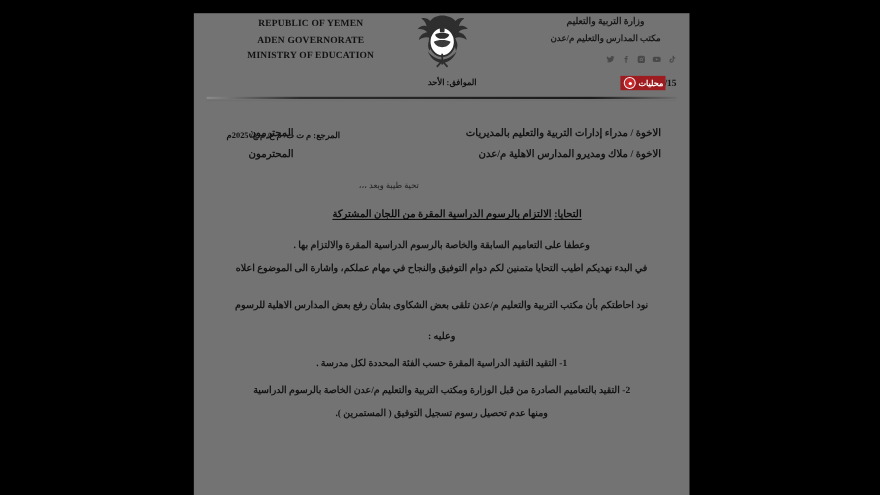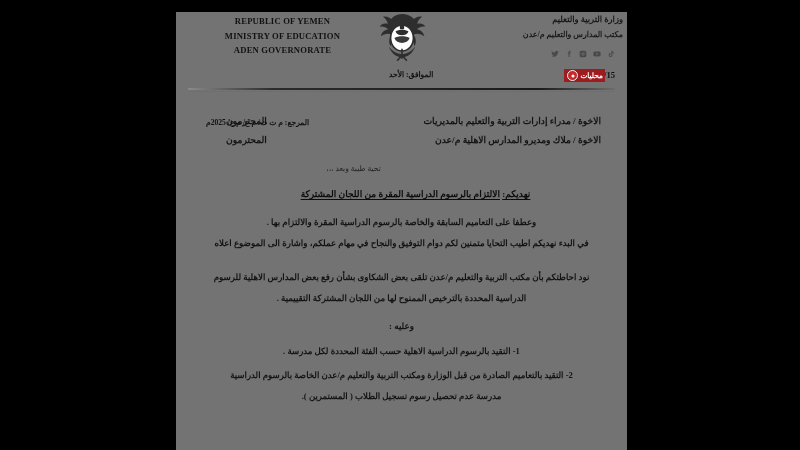--- a/index.html
+++ b/index.html
@@ -57,21 +57,21 @@
     font-size: 8.6px;
     line-height: 14.5px;
     letter-spacing: .2px;
     color: #111;
   }
   .hdr-right-ar {
     position: absolute;
     right: 4px;
     top: 0px;
     width: 145px;
-    text-align: right;
+    text-align: center;
     direction: rtl;
     font-weight: bold;
     font-size: 8.4px;
     line-height: 15px;
     color: #1a1a1a;
   }
   .hdr-right-ar .l2 { font-size: 7.9px; }
 
   
   .emblem {
@@ -304,22 +304,22 @@
 
   <div class="letterbox left"></div>
   <div class="letterbox right"></div>
 
   <div id="page">
 
     <div class="header">
 
       <div class="hdr-left-en">
         <div>REPUBLIC OF YEMEN</div>
+        <div>ADEN GOVERNORATE</div>
         <div>MINISTRY OF EDUCATION</div>
-        <div>ADEN GOVERNORATE</div>
       </div>
 
       <div class="emblem">
         <svg viewBox="0 0 100 92" xmlns="http://www.w3.org/2000/svg" aria-hidden="true">
           <g fill="#2e2e2e">
             <path d="M50 2 C41 2 34 6 30 11 C26 7 20 5 15 7 C20 10 23 15 24 20 C18 18 12 20 9 25 C15 24 21 26 25 30 C18 31 12 36 11 43 C17 38 25 37 31 40 C26 46 25 54 29 61 C30 53 34 47 40 44 C39 52 42 60 49 65 C46 57 47 49 51 43 C55 49 56 57 53 65 C60 60 63 52 62 44 C68 47 72 53 73 61 C77 54 76 46 71 40 C77 37 85 38 91 43 C90 36 84 31 77 30 C81 26 87 24 93 25 C90 20 84 18 78 20 C79 15 82 10 87 7 C82 5 76 7 72 11 C68 6 59 2 50 2 Z"></path>
             <ellipse cx="50" cy="46" rx="21" ry="24" fill="#ffffff" stroke="#2e2e2e" stroke-width="3"></ellipse>
             <path d="M38 34 C44 30 56 30 62 34 C60 39 55 41 50 41 C45 41 40 39 38 34 Z"></path>
             <path d="M36 46 C42 42 58 42 64 46 C62 52 56 55 50 55 C44 55 38 52 36 46 Z" fill="#3a3a3a"></path>
             <rect x="46" y="18" width="8" height="12" rx="2"></rect>
@@ -389,47 +389,46 @@
         </div>
         <div class="addressee-row r2">
           <span class="who">الاخوة / ملاك ومديرو المدارس الاهلية م/عدن</span>
           <span class="resp">المحترمون</span>
         </div>
       </div>
 
       <div class="greeting">تحية طيبة وبعد ،،،</div>
 
       <div class="subject">
-        <span class="lbl">نهديكم:</span>
+        <span class="lbl">التحايا:</span>
         <span class="txt">الالتزام بالرسوم الدراسية المقرة من اللجان المشتركة</span>
       </div>
 
       <div class="para">
         <span class="ln">وعطفا على التعاميم السابقة والخاصة بالرسوم الدراسية المقرة والالتزام بها .</span>
         <span class="ln">في البدء نهديكم اطيب التحايا متمنين لكم دوام التوفيق والنجاح  في مهام عملكم، واشارة الى الموضوع اعلاه</span>
       </div>
 
       <div class="para">
         <span class="ln">نود احاطتكم بأن مكتب التربية والتعليم م/عدن تلقى بعض الشكاوى بشأن رفع بعض المدارس الاهلية للرسوم</span>
-        <span class="ln">الدراسية المحددة بالترخيص الممنوح لها من اللجان المشتركة التقييمية .</span>
       </div>
 
       <div class="andso">وعليه :</div>
 
       <ol class="numlist">
         <li>
           <span class="lead">
             <span class="num">1-</span>
-            <span>التقيد بالرسوم الدراسية الاهلية حسب الفئة المحددة لكل مدرسة .</span>
+            <span>التقيد التقيد الدراسية المقرة حسب الفئة المحددة لكل مدرسة .</span>
           </span>
         </li>
         <li>
           <span class="lead">
             <span class="num">2-</span>
             <span>التقيد بالتعاميم الصادرة من قبل الوزارة ومكتب التربية والتعليم م/عدن الخاصة بالرسوم الدراسية</span>
           </span>
-          <span class="cont">مدرسة عدم تحصيل رسوم تسجيل الطلاب ( المستمرين ).</span>
+          <span class="cont">ومنها عدم تحصيل رسوم تسجيل التوفيق ( المستمرين ).</span>
         </li>
       </ol>
 
     </div>
   </div>
 </div>
 
 </body></html>

